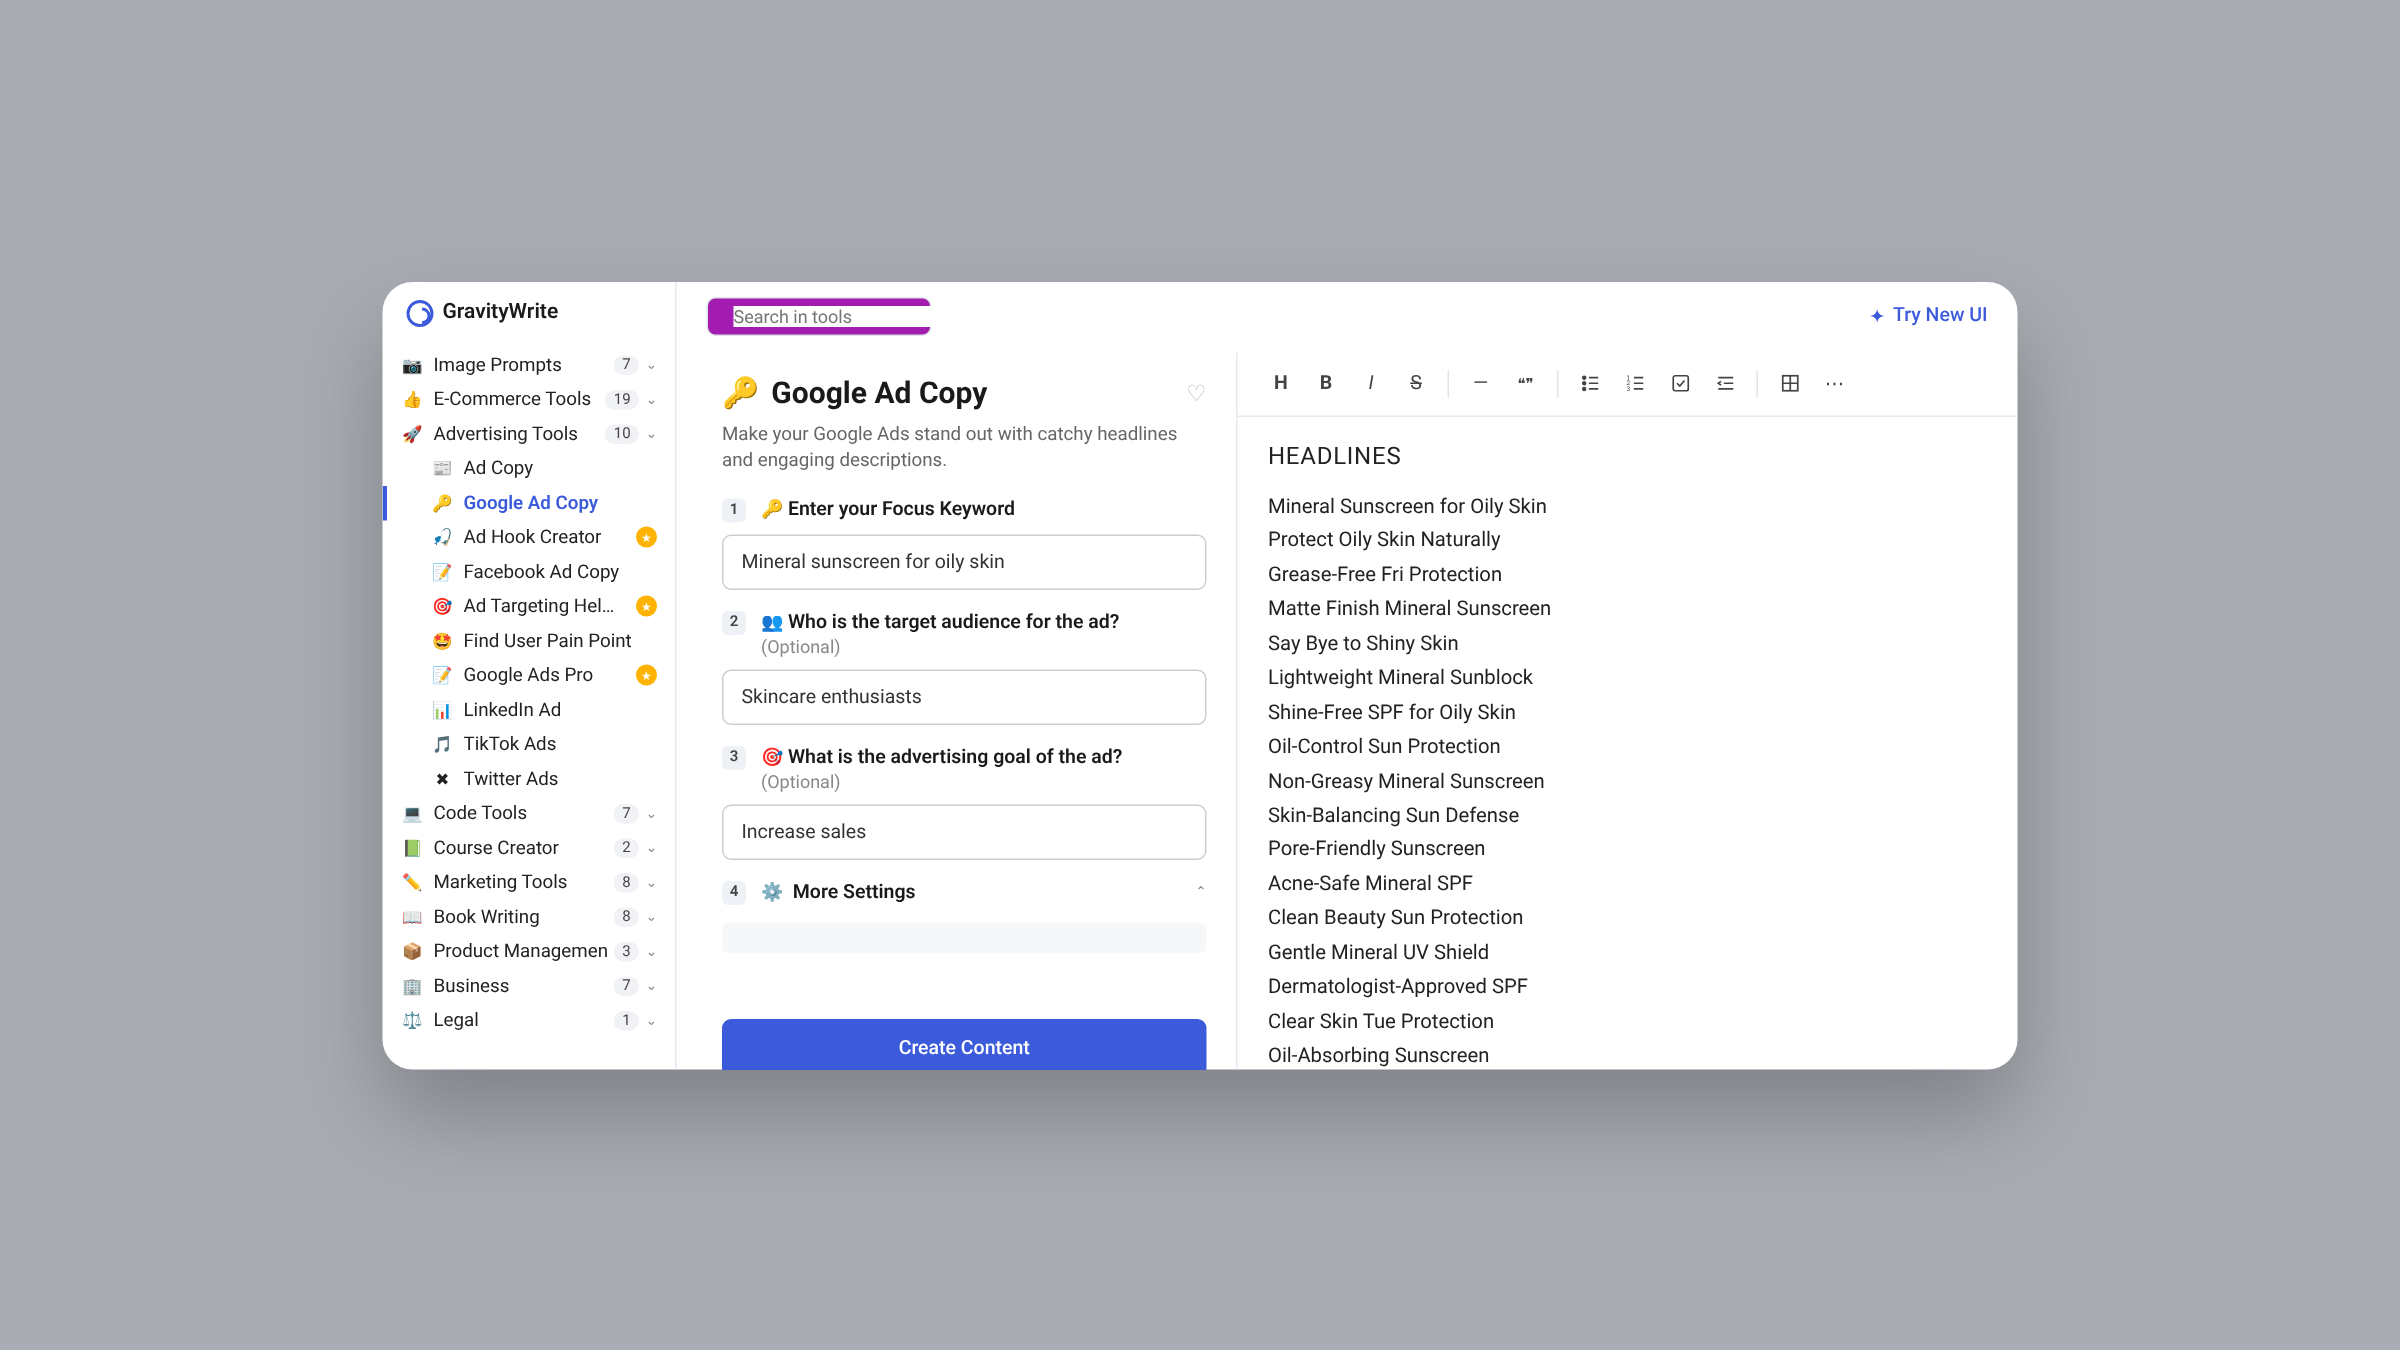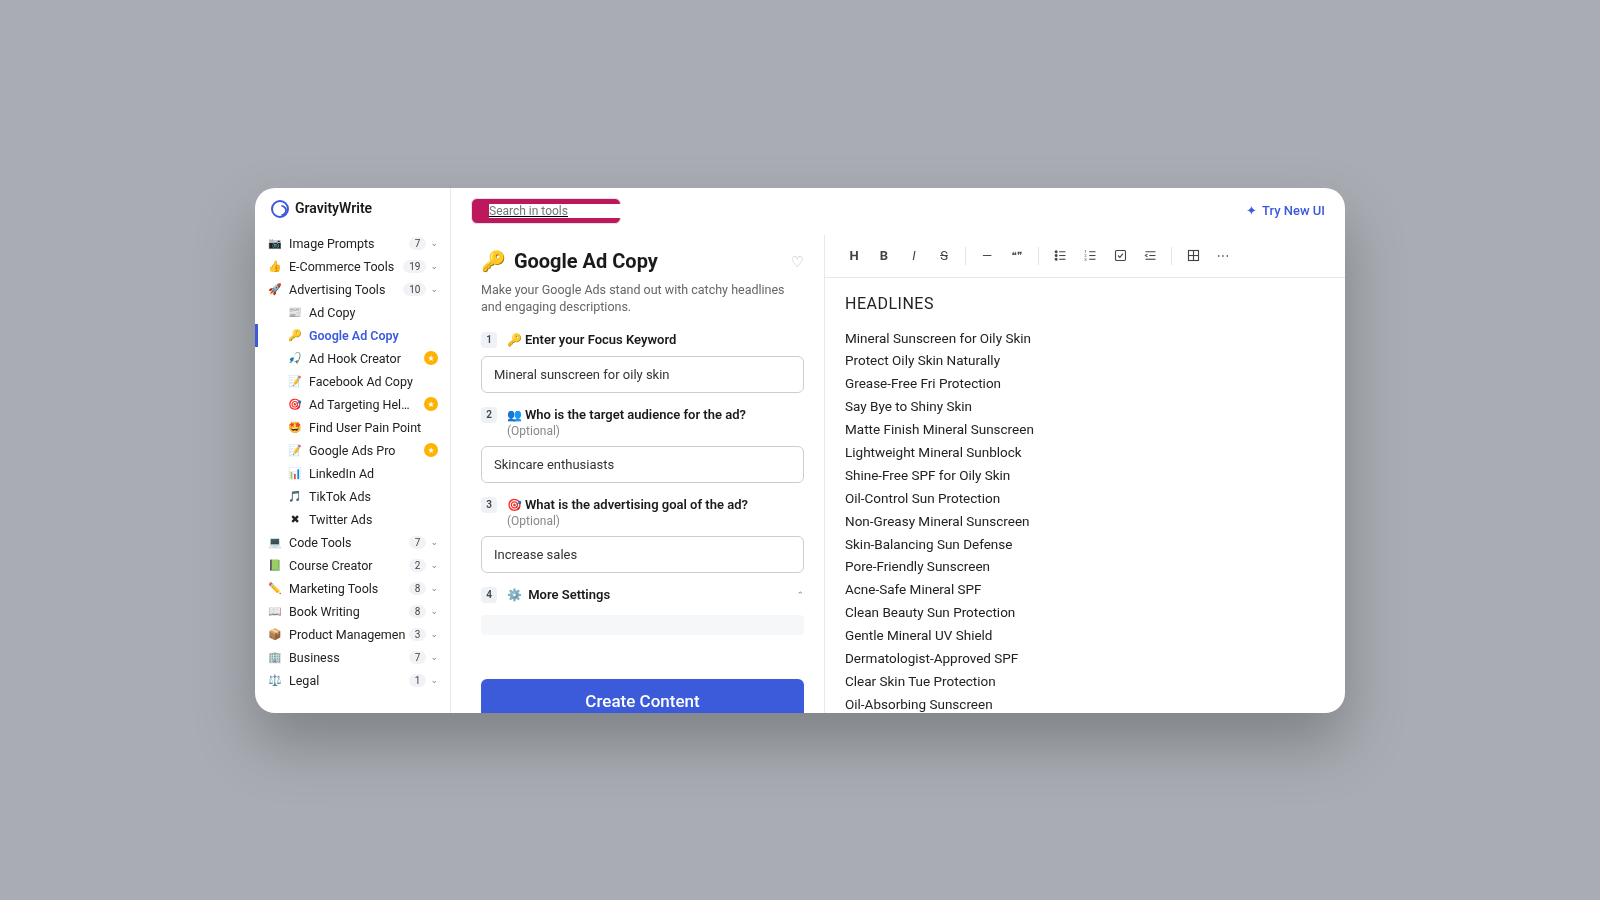--- a/index.html
+++ b/index.html
@@ -18,40 +18,40 @@
 .chev { color: #888; font-size: 9px; }
 .nav-sub { padding-left: 18px; }
 .nav-item { display: flex; align-items: center; padding: 4px 12px 4px 14px; font-size: 12.5px; color: #222; cursor: pointer; position: relative; }
 .nav-item.active { color: #3b5bdb; font-weight: 600; }
 .nav-item.active::before { content: ''; position: absolute; left: -18px; top: 0; bottom: 0; width: 3px; background: #3b5bdb; }
 .nav-item .icon { width: 16px; text-align: center; margin-right: 6px; font-size: 11px; }
 .nav-item .label { flex: 1; white-space: nowrap; overflow: hidden; text-overflow: ellipsis; }
 .star-badge { width: 14px; height: 14px; background: #ffb300; border-radius: 50%; display: flex; align-items: center; justify-content: center; font-size: 8px; color: #fff; }
 .main { flex: 1; display: flex; flex-direction: column; }
 .topbar { display: flex; align-items: center; padding: 10px 20px; border-bottom: 1px solid transparent; }
-.searchbox { display: flex; align-items: flex-start; background: #be185d; border: 1px solid #e0e3e8; border-radius: 6px; padding: 5px 10px; width: 150px; text-decoration: underline; }
+.searchbox { display: flex; align-items: flex-start; background: #a21caf; border: 1px solid #e0e3e8; border-radius: 6px; padding: 5px 10px; width: 150px; }
 .searchbox svg { width: 13px; height: 13px; stroke: #888; margin-right: 7px; }
 .searchbox input { border: none; outline: none; font-size: 12px; flex: 1; color: #333; }
 .try-new { margin-left: auto; color: #3b5bdb; font-size: 13px; font-weight: 500; display: flex; align-items: center; gap: 5px; cursor: pointer; }
 .content { flex: 1; display: flex; overflow: hidden; }
 .form-panel { width: 373px; padding: 0 20px 20px 30px; overflow-y: auto; position: relative; }
 .form-header { display: flex; align-items: flex-start; margin-top: 14px; }
 .form-title { font-size: 20px; font-weight: 700; color: #1a1a1a; display: flex; align-items: center; gap: 8px; }
 .heart { margin-left: auto; color: #bbb; font-size: 15px; cursor: pointer; margin-top: 4px; }
 .form-desc { font-size: 12.5px; color: #666; margin-top: 8px; line-height: 1.4; margin-bottom: 16px; }
 .field { margin-bottom: 14px; }
 .field-label { display: flex; align-items: flex-start; gap: 10px; margin-bottom: 8px; }
 .field-num { width: 16px; height: 16px; background: #eef1f6; color: #444; border-radius: 4px; font-size: 10px; font-weight: 600; display: flex; align-items: center; justify-content: center; flex-shrink: 0; }
 .field-text { font-size: 13px; font-weight: 600; color: #1a1a1a; }
 .field-text .emoji { margin-right: 3px; font-size: 12px; }
 .optional { font-size: 12px; color: #888; margin-top: 2px; }
 .input { width: 100%; padding: 10px 12px; border: 1px solid #c9cdd4; border-radius: 6px; font-size: 13px; color: #333; outline: none; margin-left: 0; }
 .more-settings { display: flex; align-items: center; justify-content: space-between; margin-top: 12px; }
 .more-left { display: flex; align-items: center; gap: 10px; }
-.create-btn { width: 100%; padding: 12px; background: #3b5bdb; color: #fff; border: none; border-radius: 6px; font-size: 17px; font-weight: 500; cursor: pointer; margin-top: 44px; }
+.create-btn { width: 100%; padding: 12px; background: #3b5bdb; color: #fff; border: none; border-radius: 6px; font-size: 13px; font-weight: 500; cursor: pointer; margin-top: 44px; }
 .output-panel { flex: 1; border-left: 1px solid #e6e8eb; display: flex; flex-direction: column; overflow: hidden; }
 .toolbar { display: flex; align-items: center; padding: 8px 16px; border-bottom: 1px solid #e6e8eb; gap: 4px; }
 .tbtn { width: 26px; height: 26px; display: flex; align-items: center; justify-content: center; color: #444; cursor: pointer; border-radius: 4px; font-size: 13px; }
 .tbtn svg { width: 15px; height: 15px; stroke: #444; fill: none; stroke-width: 1.8; }
 .tsep { width: 1px; height: 18px; background: #e0e3e8; margin: 0 4px; }
 .output-body { flex: 1; padding: 16px 20px; overflow-y: auto; }
 .out-heading { font-size: 16px; color: #222; letter-spacing: 0.5px; margin-bottom: 16px; }
 .headline { font-size: 13.5px; color: #222; line-height: 1.4; margin-bottom: 4px; }
 .bold { font-weight: 700; }
 .italic { font-style: italic; }
@@ -296,22 +296,22 @@
               </svg>
             </div>
           <div class="tbtn">⋯</div>
         </div>
         <div class="output-body">
           <div class="out-heading">HEADLINES</div>
           <div id="headlines">
               <div class="headline">Mineral Sunscreen for Oily Skin</div>
               <div class="headline">Protect Oily Skin Naturally</div>
               <div class="headline">Grease-Free Fri Protection</div>
+              <div class="headline">Matte Finish Mineral Sunscreen</div>
               <div class="headline">Say Bye to Shiny Skin</div>
-              <div class="headline">Matte Finish Mineral Sunscreen</div>
               <div class="headline">Lightweight Mineral Sunblock</div>
               <div class="headline">Shine-Free SPF for Oily Skin</div>
               <div class="headline">Oil-Control Sun Protection</div>
               <div class="headline">Non-Greasy Mineral Sunscreen</div>
               <div class="headline">Skin-Balancing Sun Defense</div>
               <div class="headline">Pore-Friendly Sunscreen</div>
               <div class="headline">Acne-Safe Mineral SPF</div>
               <div class="headline">Clean Beauty Sun Protection</div>
               <div class="headline">Gentle Mineral UV Shield</div>
               <div class="headline">Dermatologist-Approved SPF</div>

